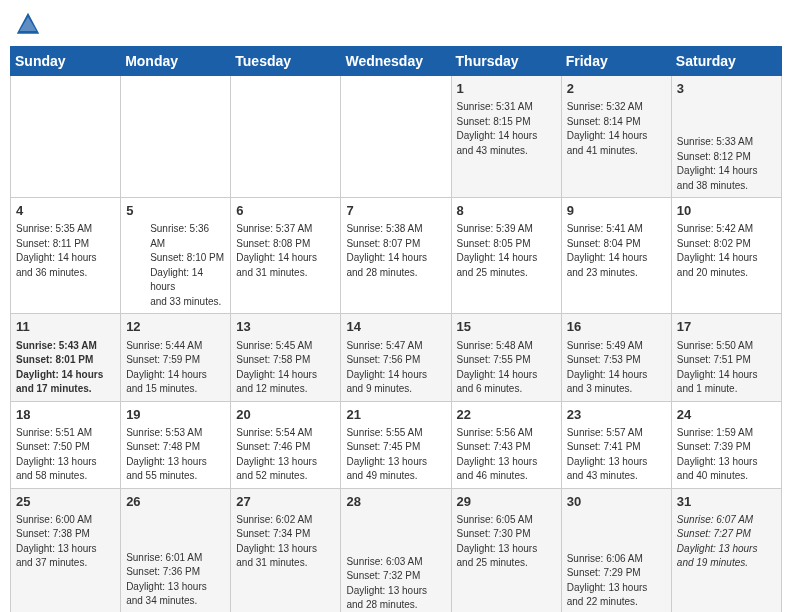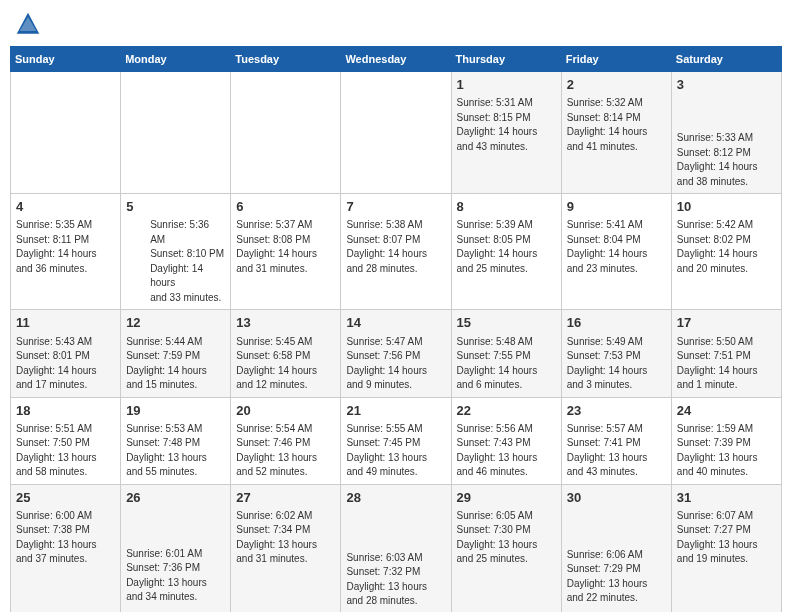--- a/index.html
+++ b/index.html
@@ -47,21 +47,21 @@
       color: #555;
     }
     .calendar {
       width: 100%;
       border-collapse: collapse;
       border: 1px solid #ccc;
     }
     .calendar th {
       background-color: #1a5fa8;
       color: #fff;
-      font-size: 11px;
+      font-size: 14px;
       font-weight: bold;
       padding: 6px 4px;
       text-align: left;
       border: 1px solid #1a5fa8;
     }
     .calendar td {
       vertical-align: top;
       padding: 4px 5px;
       border: 1px solid #ccc;
       font-size: 10.5px;
@@ -199,36 +199,36 @@
           <span class="day-number">10</span>
           <div class="day-info" style="white-space: pre-line;">Sunrise: 5:42 AM
 Sunset: 8:02 PM
 Daylight: 14 hours
 and 20 minutes.</div>
         </td>
       </tr>
       <tr>
         <td>
           <span class="day-number">11</span>
-          <div class="day-info" style="white-space: pre-line;">Sunrise: 5:43 AM
+          <div class="day-info" style="white-space: pre-line; font-weight: bold;">Sunrise: 5:43 AM
 Sunset: 8:01 PM
 Daylight: 14 hours
 and 17 minutes.</div>
         </td>
         <td>
           <span class="day-number">12</span>
           <div class="day-info" style="white-space: pre-line;">Sunrise: 5:44 AM
 Sunset: 7:59 PM
 Daylight: 14 hours
 and 15 minutes.</div>
         </td>
         <td>
           <span class="day-number">13</span>
           <div class="day-info" style="white-space: pre-line;">Sunrise: 5:45 AM
-Sunset: 6:58 PM
+Sunset: 7:58 PM
 Daylight: 14 hours
 and 12 minutes.</div>
         </td>
         <td>
           <span class="day-number">14</span>
           <div class="day-info" style="white-space: pre-line;">Sunrise: 5:47 AM
 Sunset: 7:56 PM
 Daylight: 14 hours
 and 9 minutes.</div>
         </td>
@@ -343,20 +343,20 @@
         </td>
         <td>
           <span class="day-number">30</span>
           <div class="day-info" style="white-space: pre-line; margin-top: 41px;">Sunrise: 6:06 AM
 Sunset: 7:29 PM
 Daylight: 13 hours
 and 22 minutes.</div>
         </td>
         <td>
           <span class="day-number">31</span>
-          <div class="day-info" style="white-space: pre-line;">Sunrise: 6:07 AM
+          <div class="day-info" style="white-space: pre-line; font-style: italic;">Sunrise: 6:07 AM
 Sunset: 7:27 PM
 Daylight: 13 hours
 and 19 minutes.</div>
         </td>
       </tr>
     </tbody>
 </table>
 
 </body></html>

